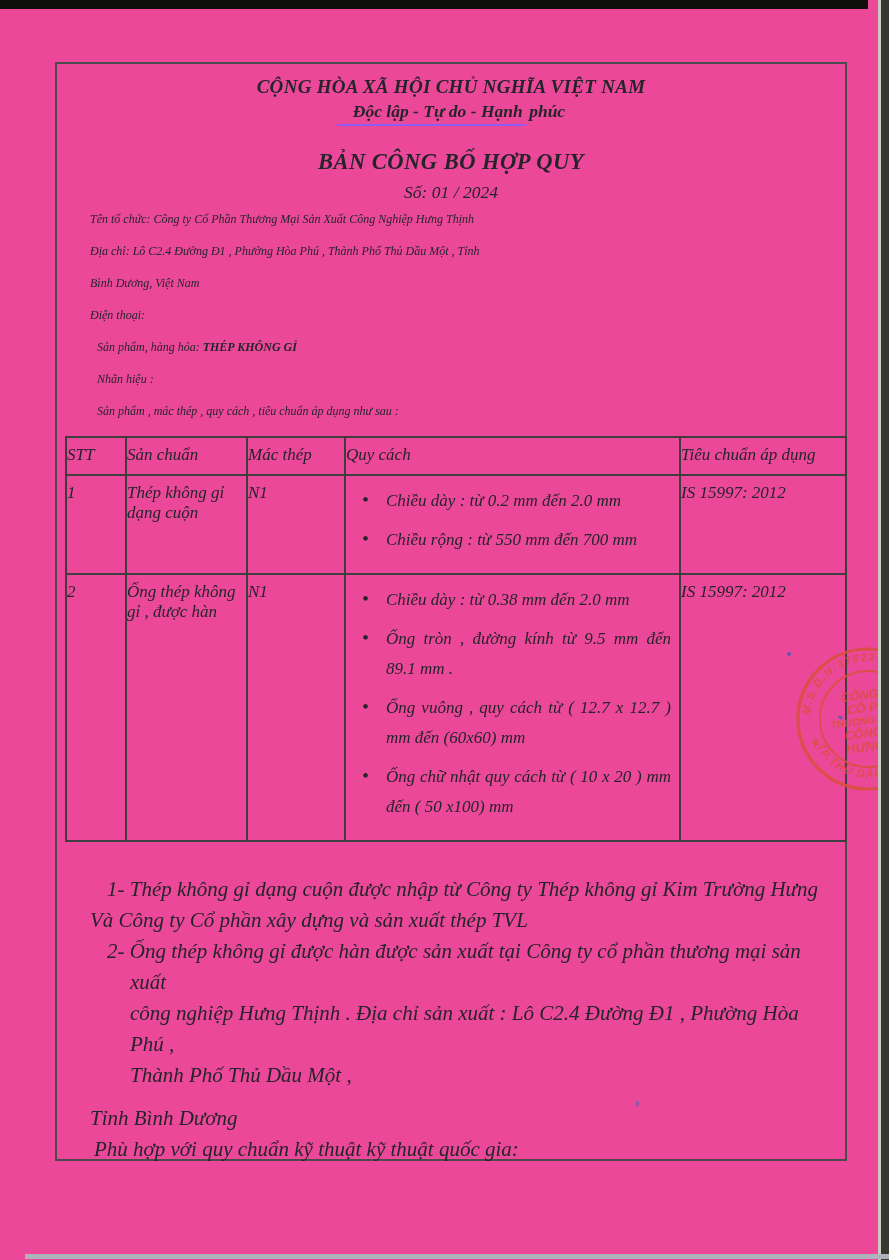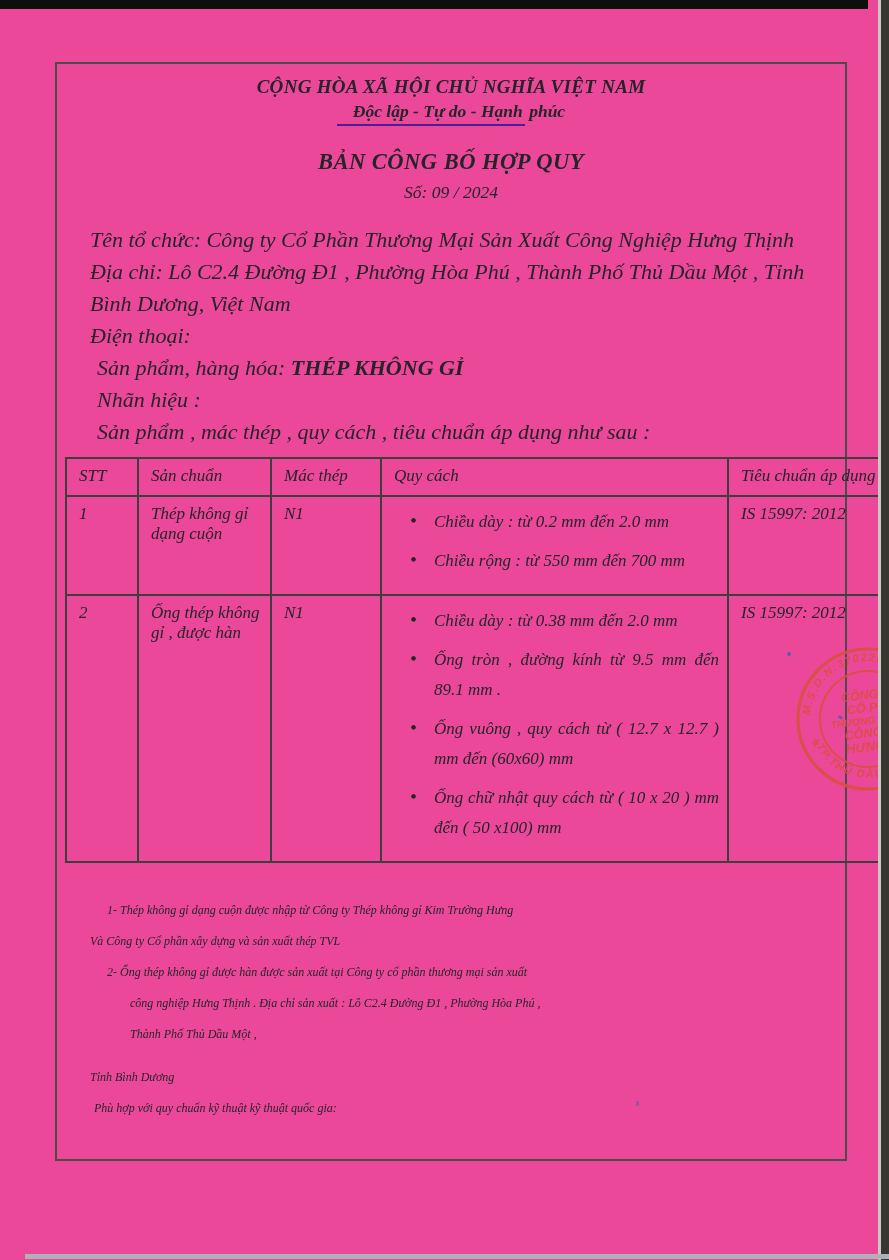--- a/index.html
+++ b/index.html
@@ -21,50 +21,50 @@
 
   
   .frame{
     position:absolute; left:55px; top:62px; width:792px; height:1099px;
     border:2px solid #4b4b4b; box-sizing:border-box; background:transparent;
   }
 
   .center{text-align:center;}
   .nat-title{margin-top:12px; font-size:19px; font-weight:bold; letter-spacing:.3px;}
   .motto{margin-top:3px; font-size:17.5px; font-weight:bold;}
-  .motto .ul{border-bottom:2px solid #4c1d95; padding:0 2px 3px 16px;}
+  .motto .ul{border-bottom:2px solid #8b5cf6; padding:0 2px 3px 16px;}
   .doc-title{margin-top:27px; font-size:22.5px; font-weight:bold; letter-spacing:.5px;}
   .doc-no{margin-top:7px; font-size:17.5px;}
 
-  .info{margin-top:21px; font-size:22px; line-height:32px;}
+  .info{margin-top:0; font-size:12px; line-height:32px;}
   .info .p{margin-left:33px;}
   .info .p2{margin-left:40px;}
   .bold{font-weight:bold;}
 
   table.spec{
     border-collapse:collapse; margin:9px 12px 0 8px; width:768px;
     font-size:17px; table-layout:fixed;
   }
   table.spec td, table.spec th{
-    border:2px solid #3e3e3e; vertical-align:top; padding:7px 8px 9px 12px;
+    border:2px solid #3e3e3e; vertical-align:top; padding:7px 8px 9px 0;
     font-weight:normal; text-align:left;
   }
   th.c-stt, td.c-stt{width:50px; text-align:center; padding-left:4px; padding-right:4px;}
   th.c-sp, td.c-sp{width:111px;}
   th.c-mt, td.c-mt{width:88px;}
   th.c-qc, td.c-qc{width:325px; padding-left:14px;}
   th.c-tc, td.c-tc{width:156px; white-space:nowrap;}
   td.c-tc{white-space:normal;}
   td.c-mt{text-align:center;}
   td.c-sp{text-align:justify; padding-right:10px;}
   .qc-list{margin:3px 0 0 0;}
   .qc-item{position:relative; padding-left:40px; margin-bottom:9px; line-height:30px; text-align:justify;}
   .qc-item .dot{position:absolute; left:16px; top:-1px; font-size:19px;}
 
-  .notes{margin-top:32px; font-size:12px; line-height:31px;}
+  .notes{margin-top:32px; font-size:21px; line-height:31px;}
   .note1{margin-left:33px; margin-right:14px;}
   .note1 .l1{text-indent:17px;}
   .note2{margin-left:73px; margin-right:14px;}
   .note2 .l1{text-indent:-23px;}
   .province{margin-left:33px;margin-top:12px;}
   .conform{margin-left:37px;}
   .qcvn{margin-left:7px; margin-right:10px;}
   .qcvn .l1{padding-left:43px; text-align:justify; text-align-last:justify;}
   .qcvn .l2{text-align:justify;}
 
@@ -88,21 +88,21 @@
   <div class="speck-blue3"></div>
 
   <div class="frame">
 
     <div class="center nat-title">CỘNG HÒA XÃ HỘI CHỦ NGHĨA VIỆT NAM</div>
 
     <div class="center motto"><span class="ul">Độc lập - Tự do - Hạnh</span><span> phúc</span></div>
 
     <div class="center doc-title">BẢN CÔNG BỐ HỢP QUY</div>
 
-    <div class="center doc-no">Số: 09 / 2024</div>
+    <div class="center doc-no">Số: 01 / 2024</div>
 
     <div class="info">
       <div class="p">Tên tổ chức: Công ty Cổ Phần Thương Mại Sản Xuất Công Nghiệp Hưng Thịnh</div>
       <div class="p">Địa chỉ: Lô C2.4 Đường Đ1 , Phường Hòa Phú , Thành Phố Thủ Dầu Một , Tỉnh</div>
       <div class="p">Bình Dương, Việt Nam</div>
       <div class="p">Điện thoại:</div>
       <div class="p p2"><span>Sản phẩm, hàng hóa: </span><span class="bold">THÉP KHÔNG GỈ</span></div>
       <div class="p p2">Nhãn hiệu :</div>
       <div class="p p2">Sản phẩm , mác thép , quy cách , tiêu chuẩn áp dụng như sau :</div>
     </div>

